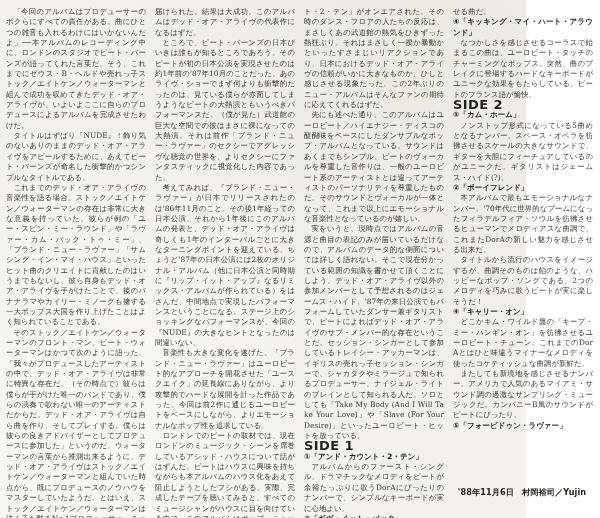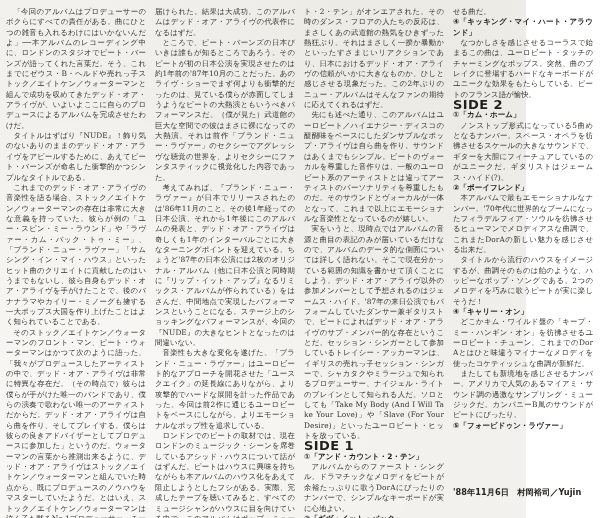--- a/index.html
+++ b/index.html
@@ -52,21 +52,21 @@
     font-size: 13px;
     letter-spacing: 0.4px;
   }
   p.block.track { font-size: 7.5px; }
   p.block.credit {
     margin-top: 56px;
     font-family: "DejaVu Sans", "Liberation Sans", sans-serif;
     font-weight: 700;
     font-size: 8.2px;
     color: #23221e;
-    text-align: left;
+    text-align: center;
     padding-right: 2px;
     text-indent: 0;
   }
 </style>
 </head>
 <body>
 
 <div class="page">
   <div class="columns">
     <div class="col">
@@ -77,21 +77,21 @@
       </div>
     <div class="col">
         <p class="block body">届けられた。結果は大成功。このアルバムはデッド・オア・アライヴの代表作になるはずだ。</p>
         <p class="block body indent">ところで、ピート・バーンズの日本びいきは誰もが知るところであろう。そのピートが初の日本公演を実現させたのは約1年前の'87年10月のことだった。あのライヴ・ショーでまず何よりも衝撃的だったのは、見ている僕らが赤面してしまうようなピートの大熱演ともいうべきパフォーマンスだ。（僕が見た）武道館の巨大な空間での彼はまさに裸になっての大熱演。それは前作「ブランド・ニュー・ラヴァー」のセクシーでアグレッシヴな聴覚の世界を、よりセクシーにファンタスティックに視覚化した内容であった。</p>
         <p class="block body indent">考えてみれば、『ブランド・ニュー・ラヴァー』が日本でリリースされたのは'86年11月のこと。その後1年経っての日本公演、それから1年後にこのアルバムの発表と、デッド・オア・アライヴは奇しくも1年のインターバルごとに大きなターニングポイントを迎えている。ちょうど'87年の日本公演には2枚のオリジナル・アルバム（他に日本公演と同時期に『リップ・イット・アップ』なるリミックス・アルバムが作られている）をはさんだ、中間地点で実現したパフォーマンスということになる。ステージ上のショッキングなパフォーマンスが、今回の『NUDE』の大きなヒントとなったのは間違いない。</p>
         <p class="block body indent">音楽性も大きな変化を遂げた。「ブランド・ニュー・ラヴァー」はユーロビート的なアプローチを開花させた「ユースクエイク」の延長線にありながら、より攻撃的でハードな展開を計った作品であった。今回は前2作に通じるユーロビートをベースにしながら、よりエモーショナルなポップ性を追求している。</p>
         <p class="block body indent">ロンドンでのピートの取材では、現在ロンドンのミュージック・シーンを席巻しているアシッド・ハウスについて話がはずんだ。ピートはハウスに興味を持ちながらも本アルバムのハウス化をあえて阻止しようとしたフシがある。実際、完成したテープを聴いてみると、すべてのミュージシャンがハウスに目を向けている中で、このアルバムはポップ・ミュージックが何であるかを極めているような印象を受ける。確かにデッド・オア・アライヴは時代のニーズに応えてスターダムにのし上ったバンドだが、今ここに、彼らは自らのキャラクターを形成する音楽性を世に問う段階にきた、といえるのだ。</p>
       </div>
     <div class="col">
         <p class="block body">ト・2・テン」がオンエアされた。その時のダンス・フロアの人たちの反応は、まさしくあの武道館の熱気をひきずった熱狂ぶり。それはまさしく一揆か暴動かといったすさまじいリアクションであり、日本におけるデッド・オア・アライヴの信頼がいかに大きなものか、ひしと感じさせる現象だった。この2年ぶりのニュー・アルバムはそんなファンの期待に応えてくれるはずだ。</p>
-        <p class="block body indent">先にも述べた通り、このアルバムはユーロビート／ハイエナジー・ディスコの醍醐味をベースにしたダンサブルなポップ・アライヴは自ら曲を作り。サウンドはあくまでもシンプル。ピートのヴォーカルを尊重した音作りは、一般のユーロビート系のアーティストとは違ってアーティストのパーソナリティを尊重したものだ。そのサウンドとヴォーカルが一体となって、これまで以上にエモーショナルな音楽性となっているのが嬉しい。</p>
+        <p class="block body indent">先にも述べた通り、このアルバムはユーロビート／ハイエナジー・ディスコの醍醐味をベースにしたダンサブルなポップ・アルバムとなっている。サウンドはあくまでもシンプル。ピートのヴォーカルを尊重した音作りは、一般のユーロビート系のアーティストとは違ってアーティストのパーソナリティを尊重したものだ。そのサウンドとヴォーカルが一体となって、これまで以上にエモーショナルな音楽性となっているのが嬉しい。</p>
         <p class="block body indent">実をいうと、現時点ではアルバムの音源と曲目の表記のみが届いているだけなので、アルバムのデータ的な側面については詳しく語れない。そこで現在分かっている範囲の知識を書かせて頂くことにしよう。デッド・オア・アライヴ以外の参加メンバーとして予想されるのはジェームス・ハイド。'87年の来日公演でもパフォームしていたダンサー兼ギタリストで、ピートによればデッド・オア・アライヴのサブ・メンバー的な存在ということだ。セッション・シンガーとして参加しているトレイシー・アッカーマンは、イギリスの売れっ子セッション・シンガーで、シャカタクやミラージュで知られるプロデューサー、ナイジェル・ライトのブレインとして知られる人だ。ソロとしても「Take My Body (And I Will Take Your Love)」や「Slave (For Your Desire)」といったユーロビート・ヒットを放っている。</p>
         <p class="block heading">SIDE 1</p>
         <p class="block track">①「アンド・カウント・2・テン」</p>
         <p class="block body indent">アルバムからのファースト・シングル。ドラマチックなメロディをピートが余裕たっぷりに歌うDorAにぴったりのナンバーで、シンプルなキーボードが実に心地よい。</p>
         <p class="block track">②「ギヴ・イット・バック」</p>
       </div>
     <div class="col">
         <p class="block body">せる曲だ。</p>
         <p class="block track">④「キッキング・マイ・ハート・アラウンド」</p>
         <p class="block body indent">なつかしさを感じさせるコーラスで始まるこの曲は、ユーロビート・タッチのチャーミングなポップス。突然、曲のブレイクに登場するハードなキーボードがユニークな効果をもたらしている。ピートのフランス語が愉快。</p>

